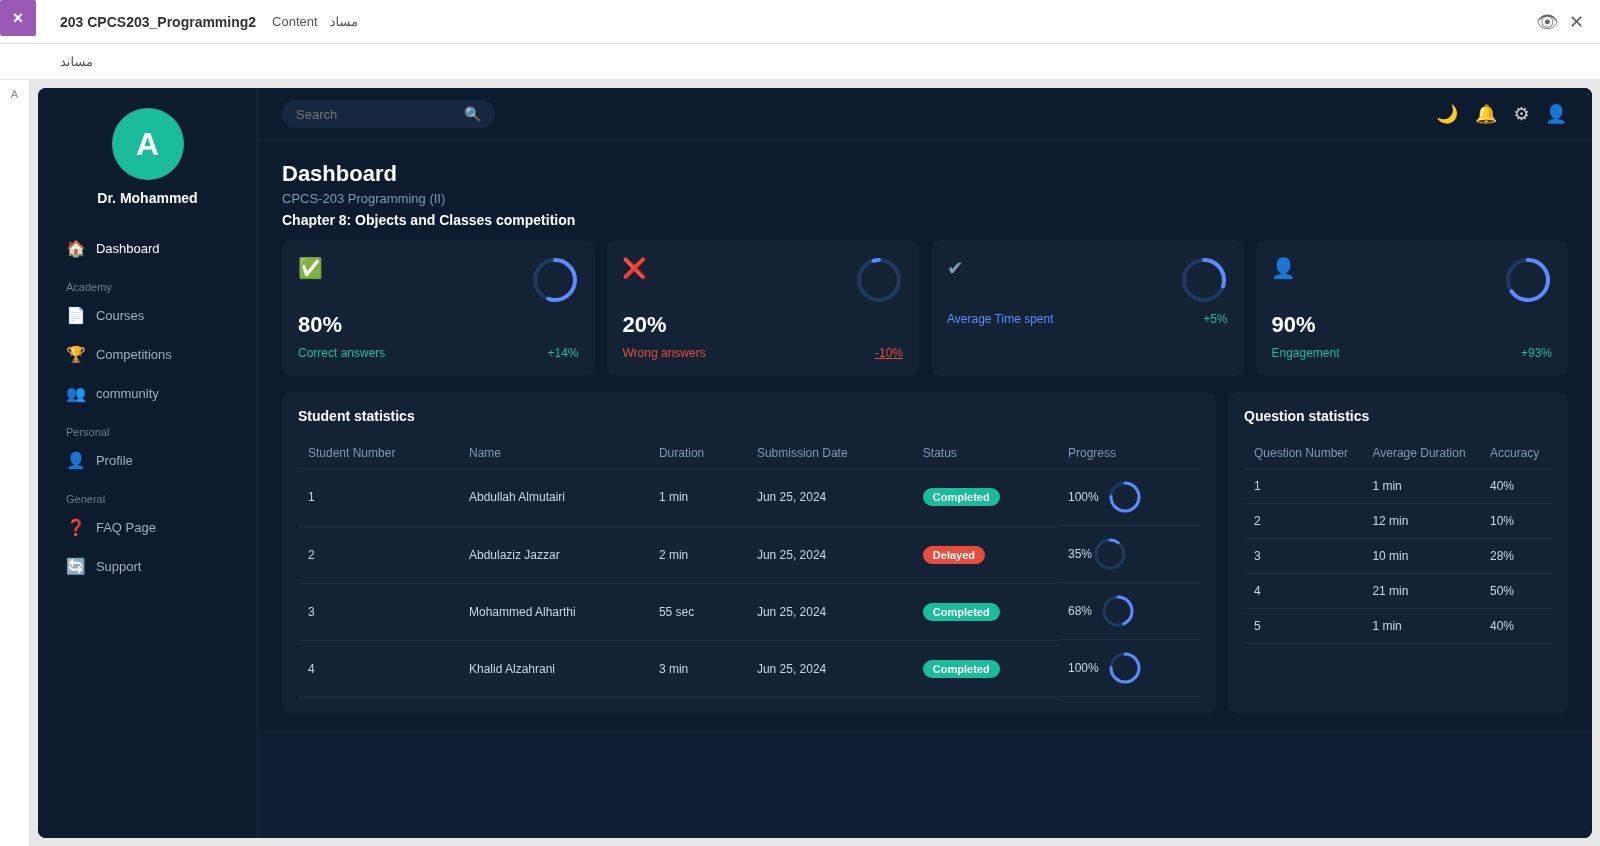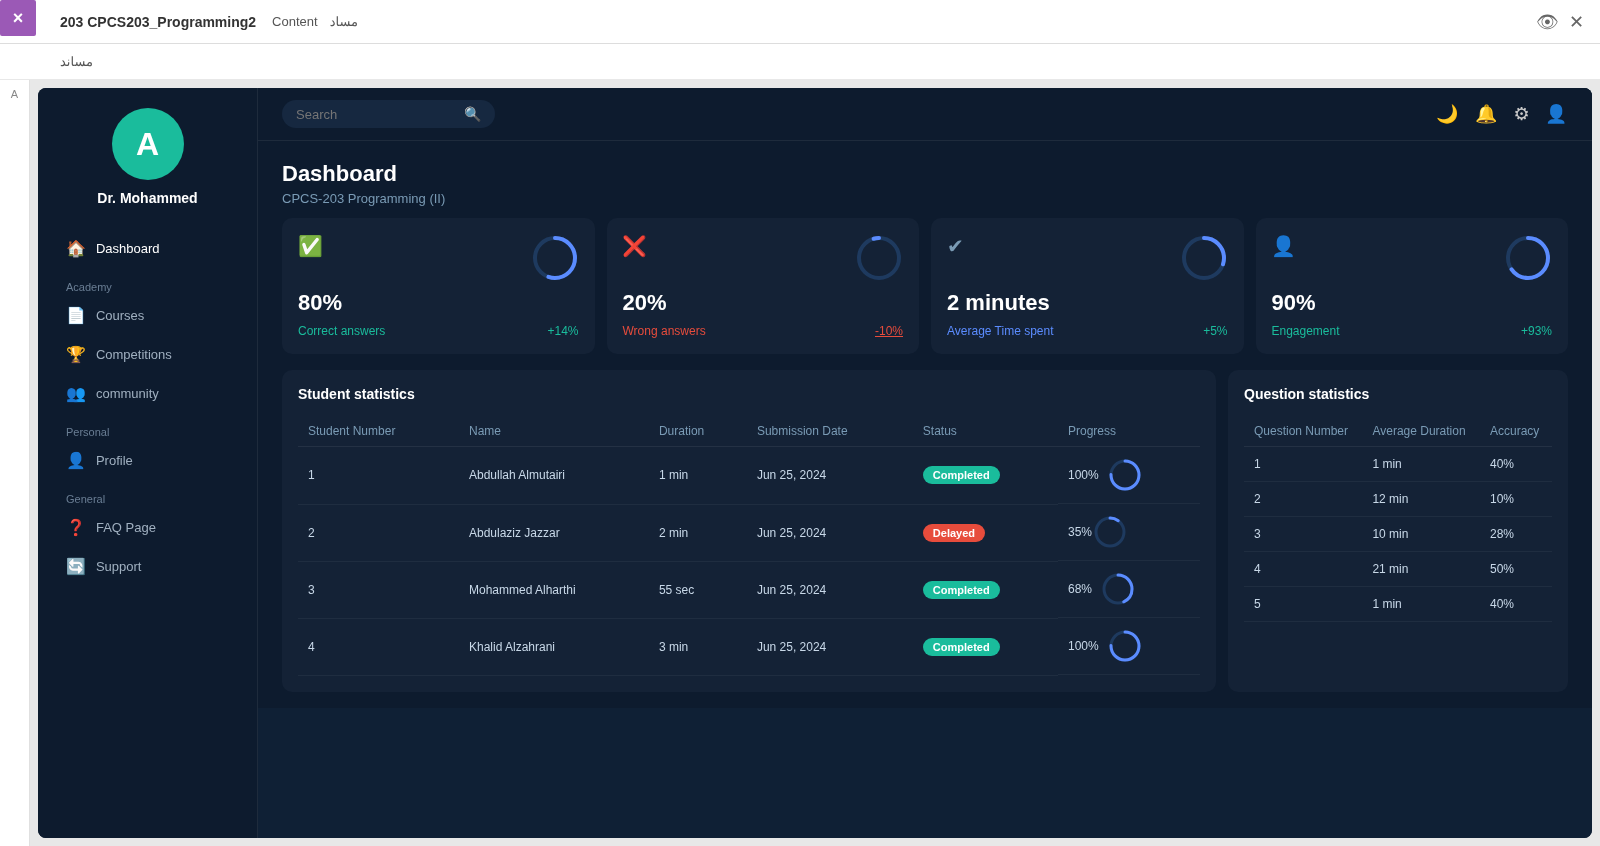--- a/index.html
+++ b/index.html
@@ -247,20 +247,21 @@
             <span class="header-icon-btn">🌙</span>
             <span class="header-icon-btn">🔔</span>
             <span class="header-icon-btn">⚙</span>
             <span class="header-icon-btn">👤</span>
           </div>
         </div>
 
         <div class="dash-title-section">
           <div class="dash-title">Dashboard</div>
           <div class="dash-subtitle">CPCS-203 Programming (II)</div>
+          <div class="dash-chapter">Chapter 8: Objects and Classes competition</div>
         </div>
 
         <div class="stats-row">
 
           <div class="stat-card">
             <div class="stat-card-top">
               <span class="stat-icon green">✅</span>
               <div class="ring-container">
                 <svg class="ring-svg" viewBox="0 0 48 48">
                   <circle cx="24" cy="24" r="20" fill="none" stroke="#1e3a5f" stroke-width="4"></circle>
@@ -295,21 +296,20 @@
           <div class="stat-card">
             <div class="stat-card-top">
               <span style="font-size:20px; color:#7a9bb5;">✔</span>
               <div class="ring-container">
                 <svg class="ring-svg" viewBox="0 0 48 48">
                   <circle cx="24" cy="24" r="20" fill="none" stroke="#1e3a5f" stroke-width="4"></circle>
                   <circle cx="24" cy="24" r="20" fill="none" stroke="#5b8cff" stroke-width="4" stroke-dasharray="69 125.6" stroke-dashoffset="31.4" stroke-linecap="round" transform="rotate(-90 24 24)"></circle>
                 </svg>
               </div>
             </div>
-            <div class="stat-value">2 minutes</div>
             <div style="display:flex; justify-content:space-between; align-items:center;">
               <span class="stat-label blue">Average Time spent</span>
               <span class="stat-change pos">+5%</span>
             </div>
           </div>
 
           <div class="stat-card">
             <div class="stat-card-top">
               <span style="font-size:20px; color:#1abc9c;">👤</span>
               <div class="ring-container">

